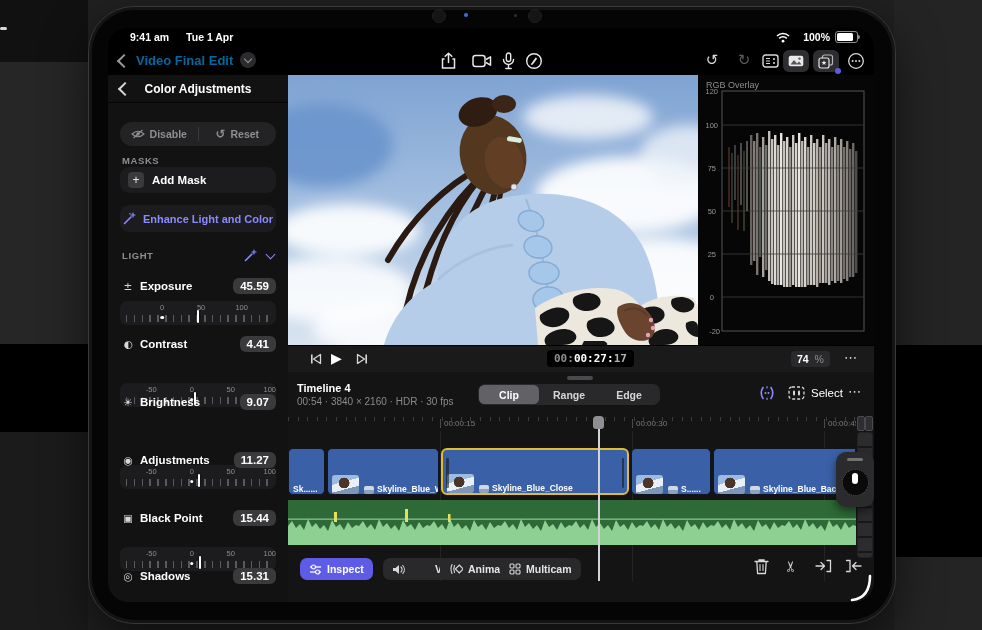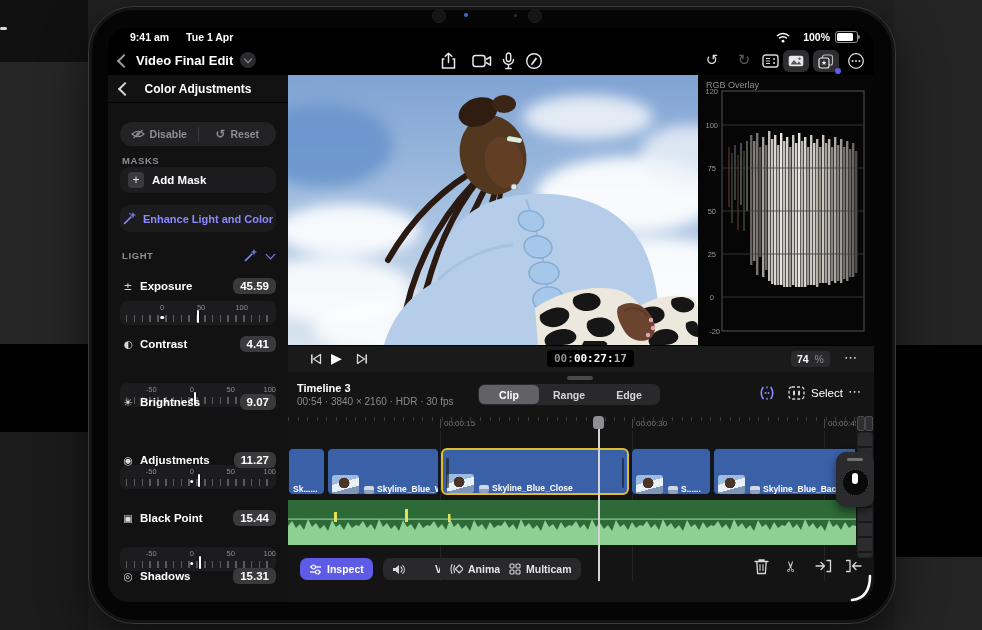--- a/index.html
+++ b/index.html
@@ -16,21 +16,21 @@
   
   .device{left:88px;top:6px;width:806px;height:616px;border-radius:46px;background:#050505;border:1px solid #3a3a3a;box-shadow:inset 0 0 0 3px #141414,0 18px 45px rgba(0,0,0,.55);}
   .camdot{border-radius:50%;background:#151515;border:1px solid #202020;}
   .screen{left:108px;top:28px;width:766px;height:574px;border-radius:20px;background:#000;overflow:hidden;}
   
   .status-txt{color:#fff;font-size:10.5px;font-weight:700;margin-left:8px;}
   .battery{width:21px;height:10px;border:1px solid #8e8e93;border-radius:3px;position:relative;}
   .battery i{position:absolute;left:1px;top:1px;bottom:1px;width:16px;background:#fff;border-radius:1.5px;}
   .battery u{position:absolute;right:-3px;top:3px;width:2px;height:4px;background:#8e8e93;border-radius:0 2px 2px 0;}
   .chev{width:8px;height:8px;border-left:2px solid #9a9a9e;border-bottom:2px solid #9a9a9e;transform:rotate(45deg);}
-  .title{color:#ffffff;font-size:13px;font-weight:700;}
+  .title{color:#0369a1;font-size:13px;font-weight:700;}
   .badge-circ{width:16px;height:16px;border-radius:50%;background:#2b2b2d;display:flex;align-items:center;justify-content:center;}
   .dchev{width:5px;height:5px;border-left:1.6px solid #9a9a9e;border-bottom:1.6px solid #9a9a9e;transform:rotate(-45deg);margin-top:-2px;}
   .tico{color:#e8e8ea;display:flex;align-items:center;justify-content:center;}
   .pill-ico{width:26px;height:22px;border-radius:6px;background:#2e2e30;display:flex;align-items:center;justify-content:center;}
   .glyph{font-family:"DejaVu Sans",sans-serif;}
   
   .panel{left:0;top:47px;width:180px;height:527px;background:#121212;border-right:1px solid #000;}
   .panel-hd{left:0;top:47px;width:180px;height:27px;border-bottom:1px solid #050505;display:flex;align-items:center;justify-content:center;}
   .panel-title{color:#fff;font-size:12px;font-weight:700;}
   .seg-pill{left:12px;top:94px;width:156px;height:24px;background:#232325;border-radius:12px;display:flex;align-items:center;color:#8e8e93;font-size:10.5px;font-weight:600;}
@@ -484,21 +484,21 @@
     <div class="abs zoom-pill" style="left:503px;top:5px;">
       <span style="color:#fff;font-weight:700;">74</span>
       <span style="color:#8e8e93;margin-left:3px;">%</span>
     </div>
     <div class="abs glyph" style="left:556px;top:4px;color:#d8d8da;font-size:13px;">⋯</div>
   </div>
 
   <div class="abs tl-bg"></div>
   <div class="abs" style="left:459px;top:348px;width:26px;height:4px;border-radius:2px;background:#4a4a4e;"></div>
 
-  <span class="abs tl-name" style="left:189px;top:354px;">Timeline 3</span>
+  <span class="abs tl-name" style="left:189px;top:354px;">Timeline 4</span>
   <span class="abs tl-meta" style="left:189px;top:368px;">00:54 · 3840 × 2160 · HDR · 30 fps</span>
 
   <div class="abs segctl">
     <span class="seg sel">Clip</span>
     <span class="seg">Range</span>
     <span class="seg">Edge</span>
   </div>
 
   <div class="abs" style="left:650px;top:357px;">
     <svg width="18" height="16" viewBox="0 0 18 16">

